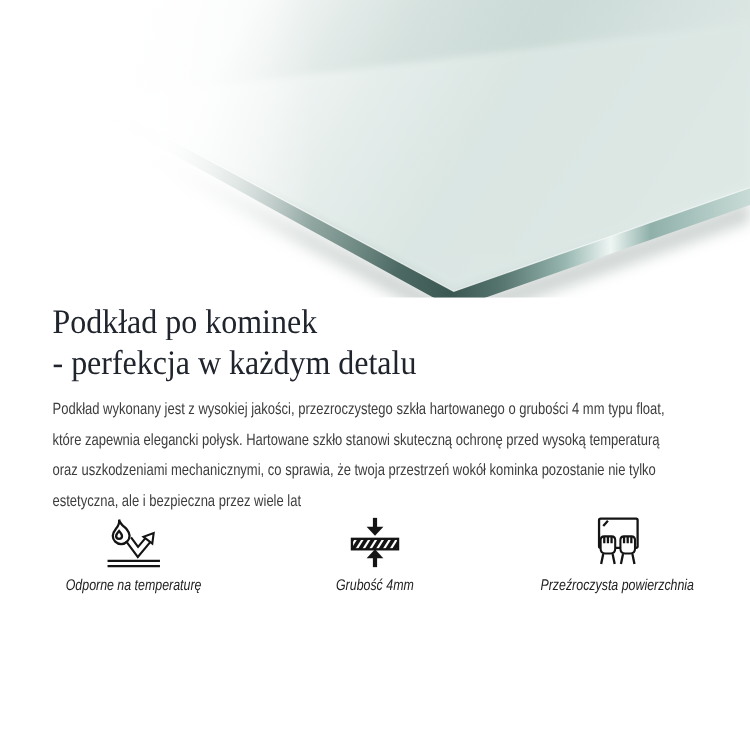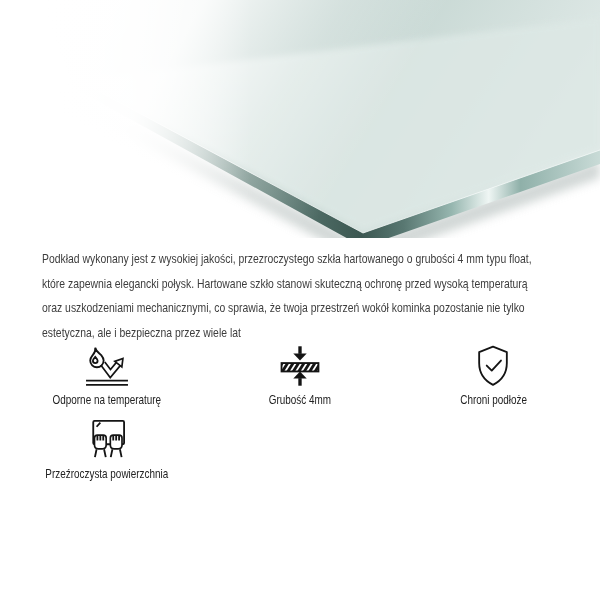--- a/index.html
+++ b/index.html
@@ -11,21 +11,21 @@
   
   .heading{margin:2px 42px 0 42px;font-family:"Liberation Serif","DejaVu Serif",serif;
            color:#20242c;font-size:27.5px;line-height:33px;font-weight:400;}
   .heading .hline{white-space:nowrap;transform:scaleX(0.93);transform-origin:0 50%;}
   
   .desc{margin:9px 42px 0 42px;color:#3d3d3d;font-size:13px;line-height:24.6px;}
   .desc-line{white-space:nowrap;transform:scaleX(0.80);transform-origin:0 50%;}
   
   .features{display:grid;grid-template-columns:repeat(3,1fr);row-gap:12px;
             padding:0 10px;margin-top:0;}
-  .cell{display:flex;flex-direction:column;align-items:center;}
+  .cell{display:flex;flex-direction:column;align-items:center;font-style:italic;}
   .ficon{height:42px;display:flex;align-items:center;justify-content:center;}
   .ficon svg{display:block;}
   .flabel{margin-top:6px;font-size:12.4px;color:#222;white-space:nowrap;
           transform:scaleX(0.8);transform-origin:50% 50%;}
   .ic{stroke:#141414;fill:none;stroke-width:2.2;}
 </style>
 </head>
 <body>
 
 <div class="page">
@@ -77,20 +77,24 @@
       <polygon points="92,78 600,18 600,149 363,231 75,79" fill="#dde8e5" opacity="0.85" filter="url(#soft3)"></polygon>
 
       <polygon points="70,76 363,233 600,150 600,164 363,247 70,86" fill="url(#gEdge)"></polygon>
       <polyline points="70,76 363,233 600,150" fill="none" stroke="#f2f7f6" stroke-width="1" opacity="0.8"></polyline>
 
       <rect width="600" height="238" fill="url(#gFadeL)"></rect>
       <rect width="600" height="238" fill="url(#gFadeTL)"></rect>
     </svg>
   </div>
 
+  <div class="heading">
+    <div class="hline">Podkład po kominek</div>
+    <div class="hline">- perfekcja w każdym detalu</div>
+  </div>
 
   <div class="desc">
     <div class="desc-line">Podkład wykonany jest z wysokiej jakości, przezroczystego szkła hartowanego o grubości 4 mm typu float,</div>
     <div class="desc-line">które zapewnia elegancki połysk. Hartowane szkło stanowi skuteczną ochronę przed wysoką temperaturą</div>
     <div class="desc-line">oraz uszkodzeniami mechanicznymi, co sprawia, że twoja przestrzeń wokół kominka pozostanie nie tylko</div>
     <div class="desc-line">estetyczna, ale i bezpieczna przez wiele lat</div>
   </div>
 
   <div class="features">
 
@@ -130,29 +134,20 @@
           <rect class="ic" x="9" y="21.5" width="44" height="10" stroke-width="2.2"></rect>
           <rect x="29" y="1.5" width="4" height="9" fill="#141414"></rect>
           <polygon points="23,10 39,10 31,18.5" fill="#141414"></polygon>
           <rect x="29" y="39.5" width="4" height="9" fill="#141414"></rect>
           <polygon points="23,40 39,40 31,31.5" fill="#141414"></polygon>
         </svg>
       </div>
       <div class="flabel">Grubość 4mm</div>
     </div>
 
-    <div class="cell">
-      <div class="ficon">
-        <svg width="52" height="44" viewBox="0 0 62 52">
-          <path class="ic" stroke-width="2.4" stroke-linejoin="round" d="M31 3 L47.5 9.5 V22.5 C47.5 35 40.5 43.8 31 48.5 C21.5 43.8 14.5 35 14.5 22.5 V9.5 Z"></path>
-          <polyline class="ic" stroke-width="3" stroke-linecap="round" stroke-linejoin="round" points="23.5,25.5 29.5,31.5 40.5,19.5"></polyline>
-        </svg>
-      </div>
-      <div class="flabel">Chroni podłoże</div>
-    </div>
 
 
 
     <div class="cell">
       <div class="ficon">
         <svg width="54" height="45" viewBox="0 0 62 54">
           <rect class="ic" x="14.5" y="3.5" width="37" height="28" rx="1.5"></rect>
           <line class="ic" stroke-width="1.6" x1="18.5" y1="10.5" x2="23" y2="5.5"></line>
 
           <path d="M16 24 q0-3.5 3.5-3.5 h7 q3.5 0 3.5 3.5 v8.5 q0 4.5-4.5 4.5 h-5 q-4.5 0-4.5-4.5 z" fill="#ffffff" stroke="#141414" stroke-width="2"></path>

